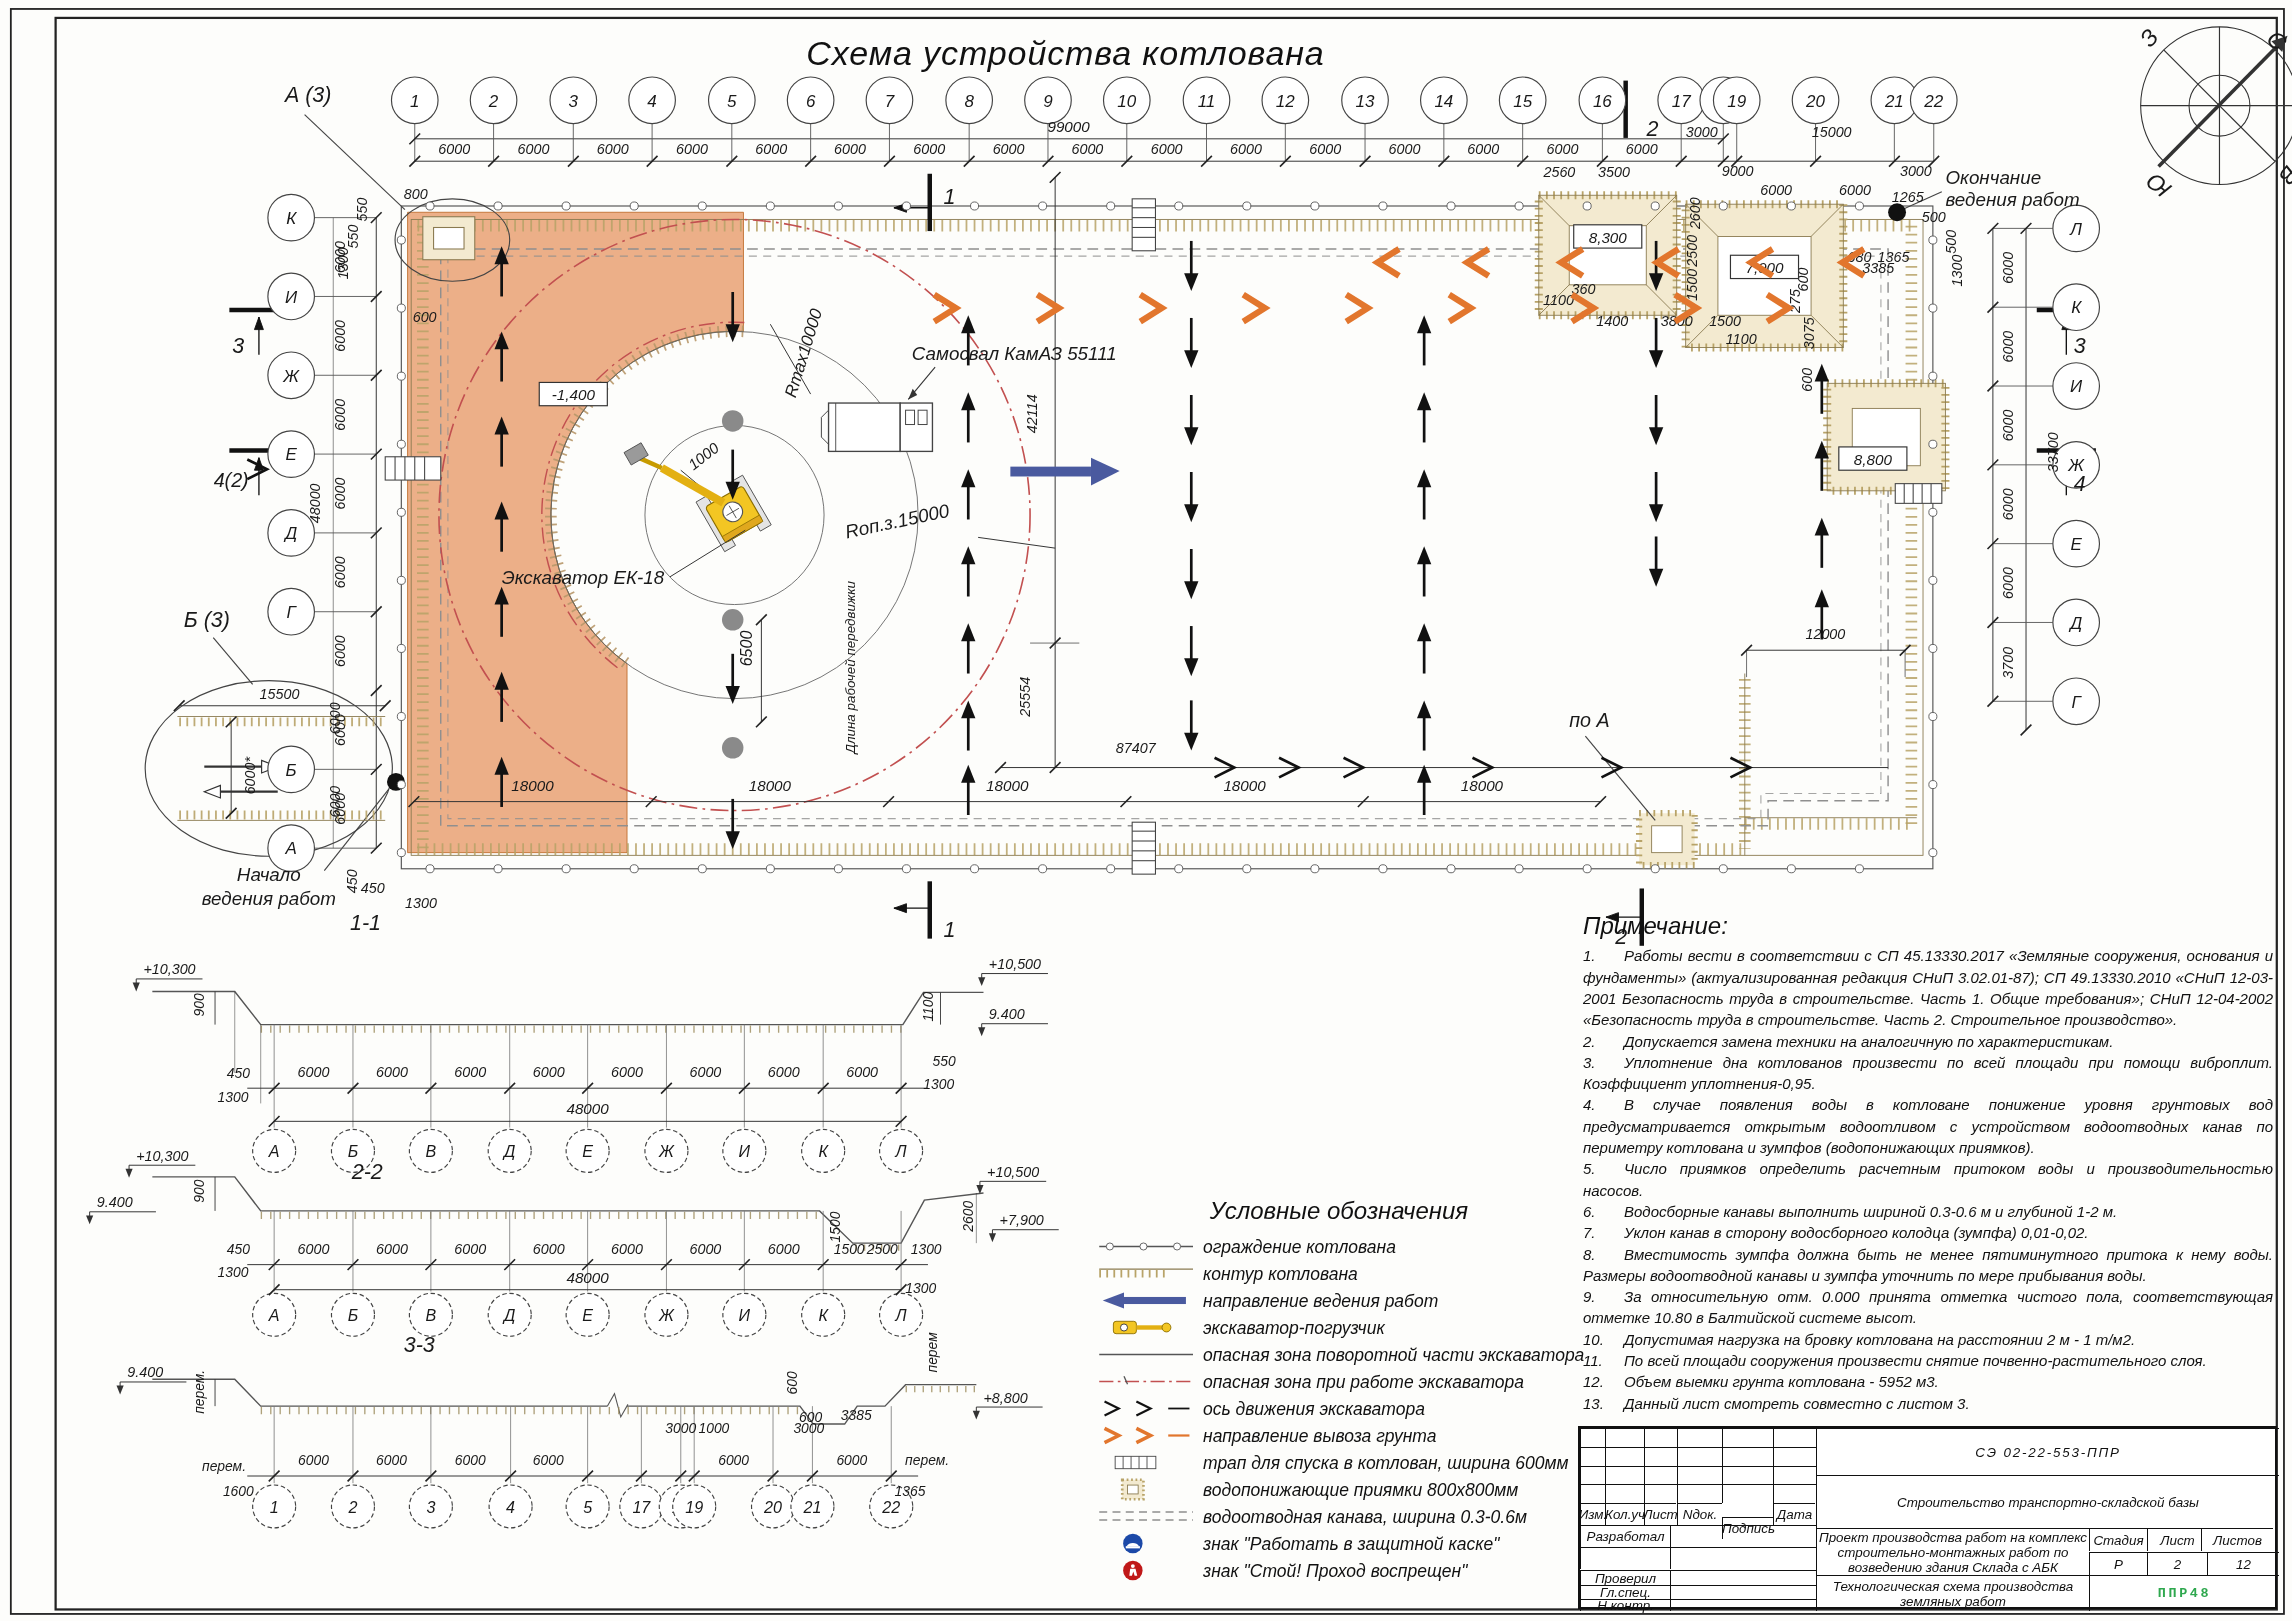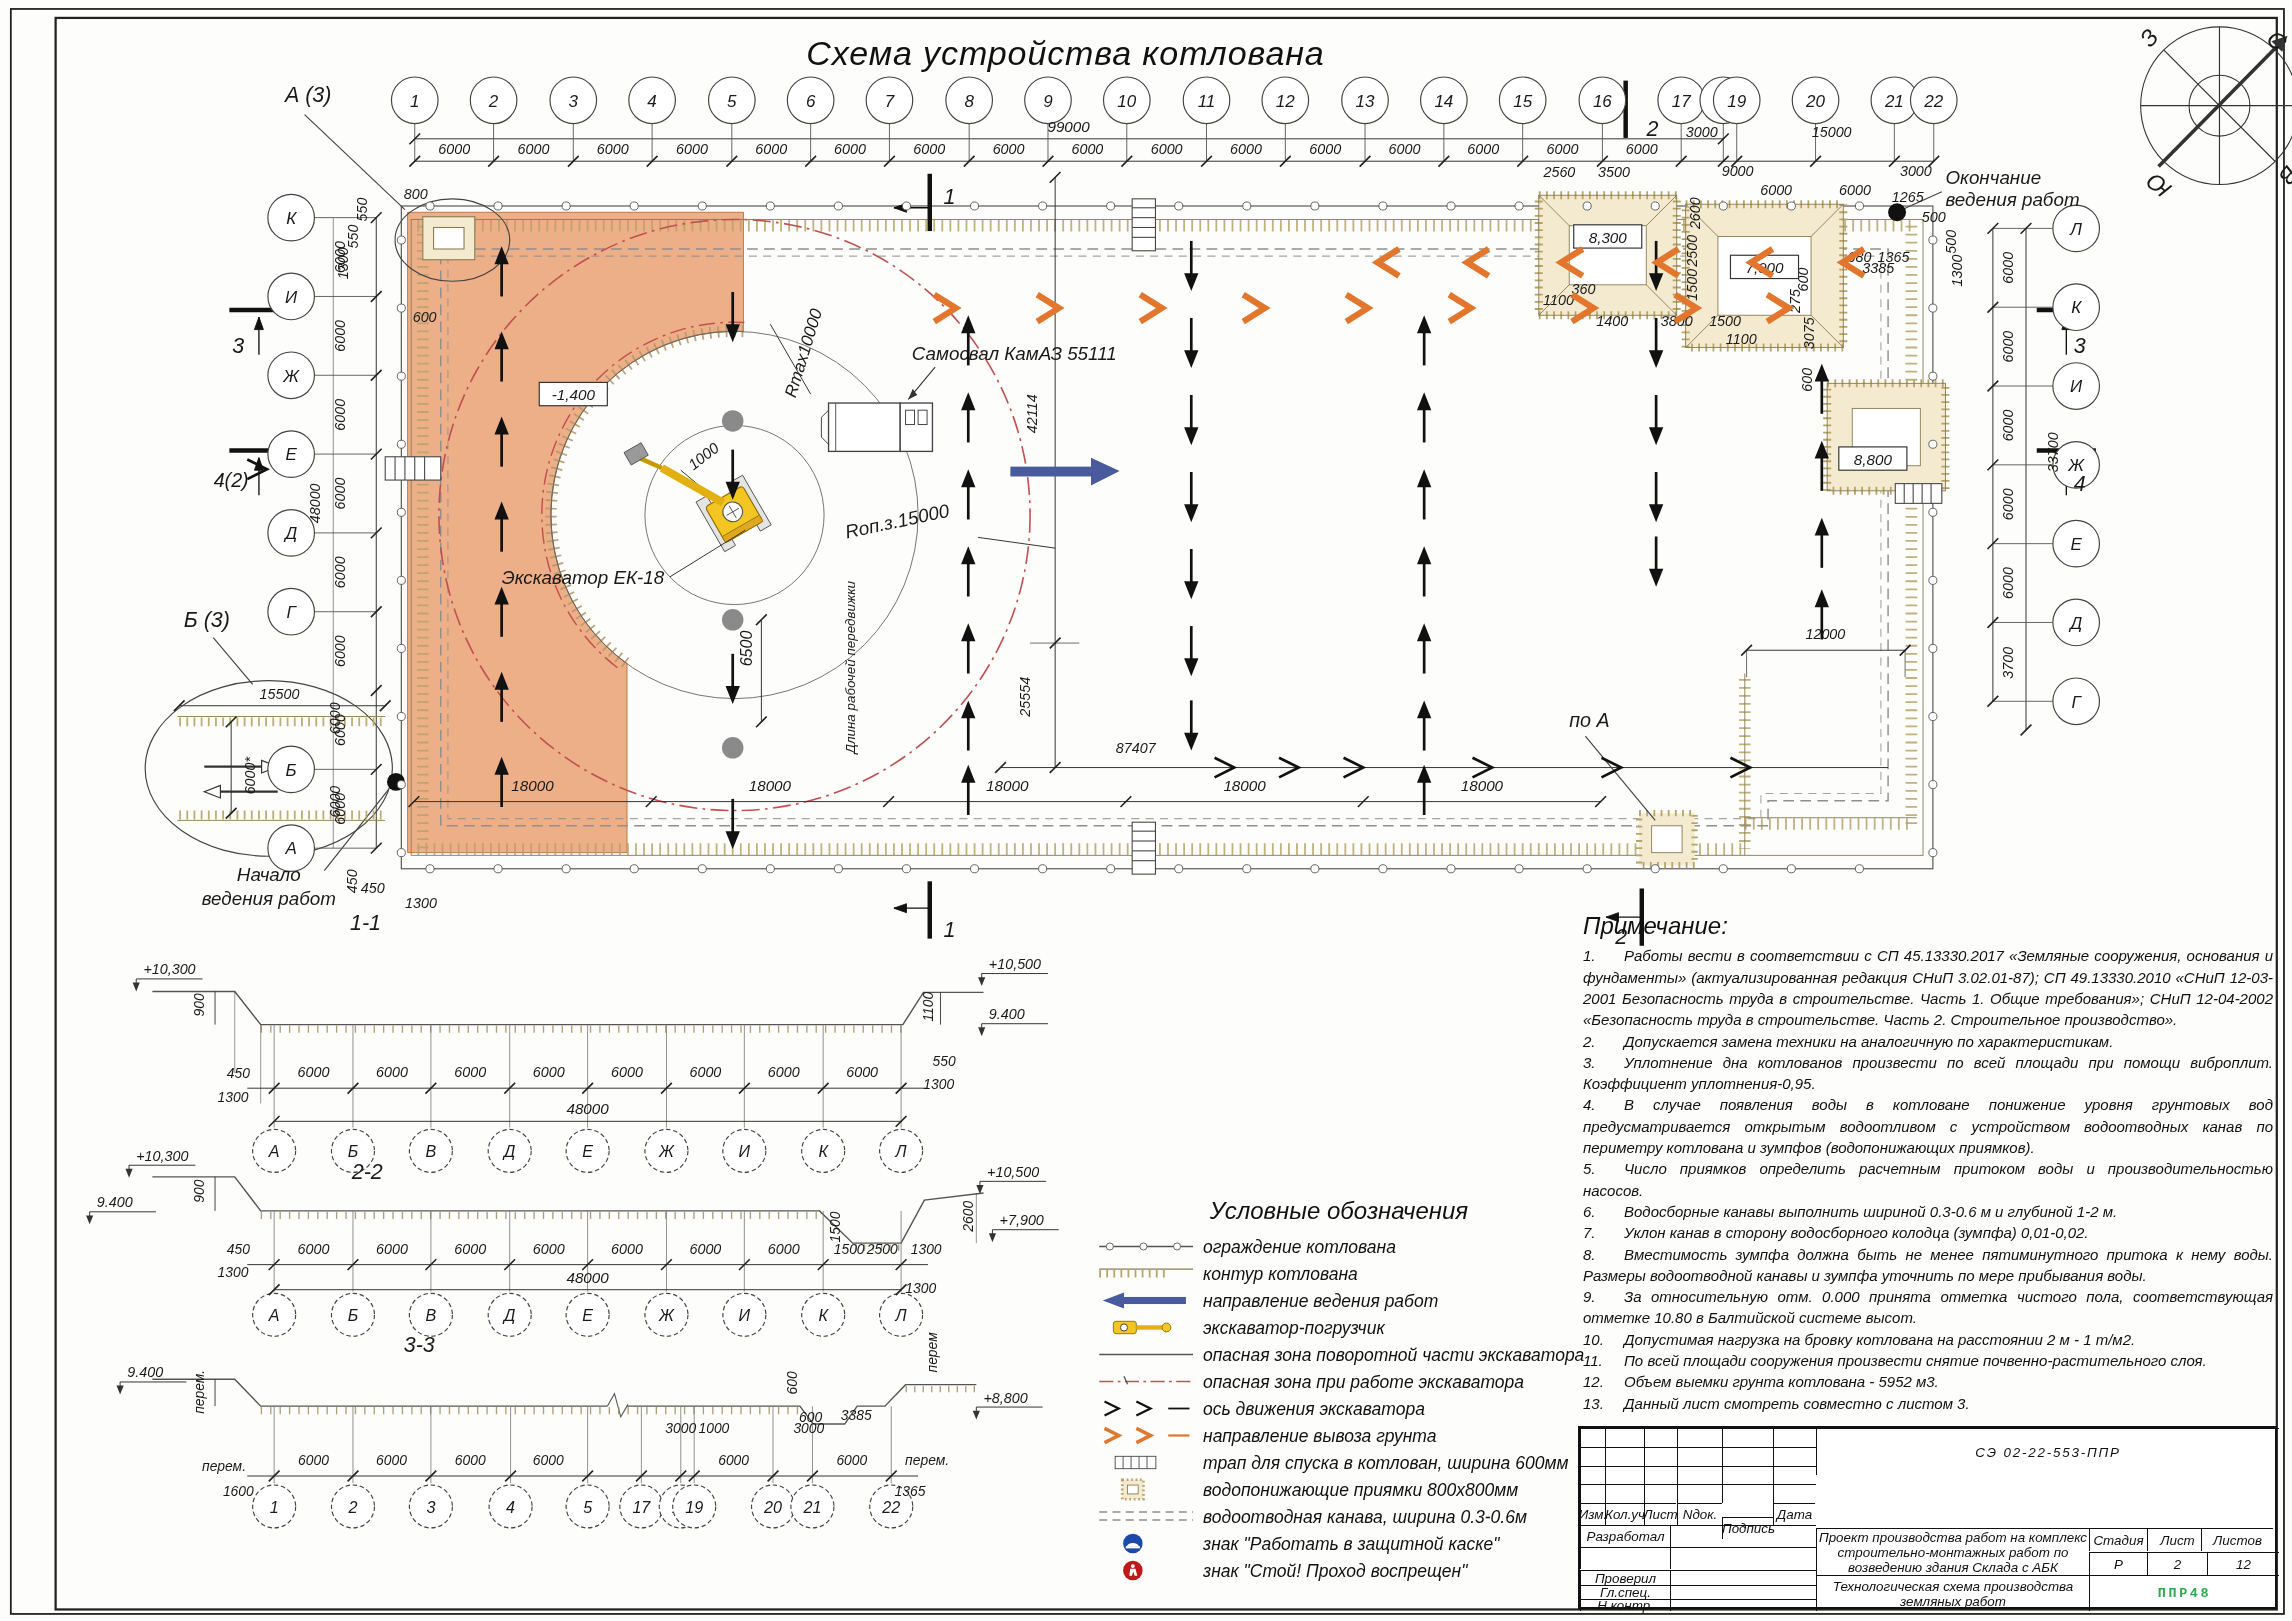--- a/index.html
+++ b/index.html
@@ -1108,20 +1108,21 @@
       <div class="cell " style="left: 90px; top: 97px; width: 146px; height: 22.4px;"></div>
       <div class="cell " style="left: 0px; top: 119px; width: 90px; height: 22.4px;"></div>
       <div class="cell " style="left: 90px; top: 119px; width: 146px; height: 22.4px;"></div>
       <div class="cell " style="left: 0px; top: 142px; width: 90px; height: 15px;">Проверил</div>
       <div class="cell " style="left: 90px; top: 142px; width: 146px; height: 15px;"></div>
       <div class="cell " style="left: 0px; top: 157px; width: 90px; height: 14.3px;">Гл.спец.</div>
       <div class="cell " style="left: 90px; top: 157px; width: 146px; height: 14.3px;"></div>
       <div class="cell " style="left: 0px; top: 171px; width: 90px; height: 11.6px;">Н.контр.</div>
       <div class="cell " style="left: 90px; top: 171px; width: 146px; height: 11.6px;"></div>
       <div class="cell docno" style="left: 236px; top: 0px; width: 463px; height: 47px;">СЭ 02-22-553-ППР</div>
+      <div class="cell " style="left: 236px; top: 47px; width: 463px; height: 54px;">Строительство транспортно-складской базы</div>
       <div class="cell " style="left: 236px; top: 100px; width: 273px; height: 47px; font-size: 13.4px;">Проект производства работ на комплекс строительно-монтажных работ по возведению здания Склада с АБК</div>
       <div class="cell " style="left: 509px; top: 100px; width: 58px; height: 23px;">Стадия</div>
       <div class="cell " style="left: 567px; top: 100px; width: 60px; height: 23px;">Лист</div>
       <div class="cell " style="left: 621px; top: 100px; width: 72px; height: 23px;">Листов</div>
       <div class="cell " style="left: 509px; top: 124px; width: 58px; height: 23px;">Р</div>
       <div class="cell " style="left: 567px; top: 124px; width: 60px; height: 23px;">2</div>
       <div class="cell " style="left: 627px; top: 124px; width: 72px; height: 23px;">12</div>
       <div class="cell " style="left: 236px; top: 147px; width: 273px; height: 36px;">Технологическая схема производства земляных работ</div>
       <div class="cell logo" style="left: 509px; top: 147px; width: 190px; height: 36px; font-family: Liberation Mono, monospace;">ППР48</div>
     </div>

